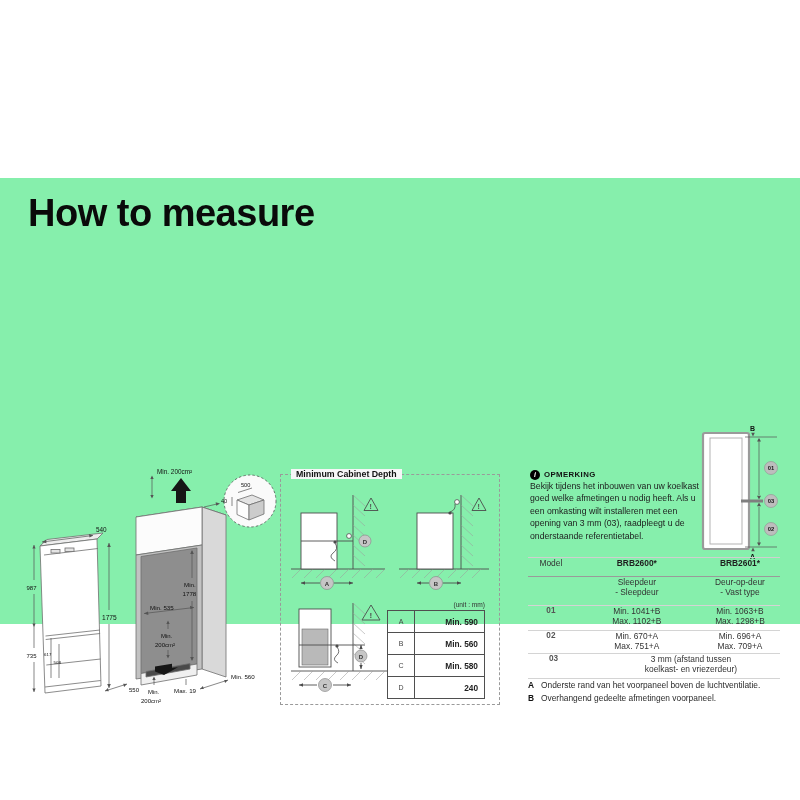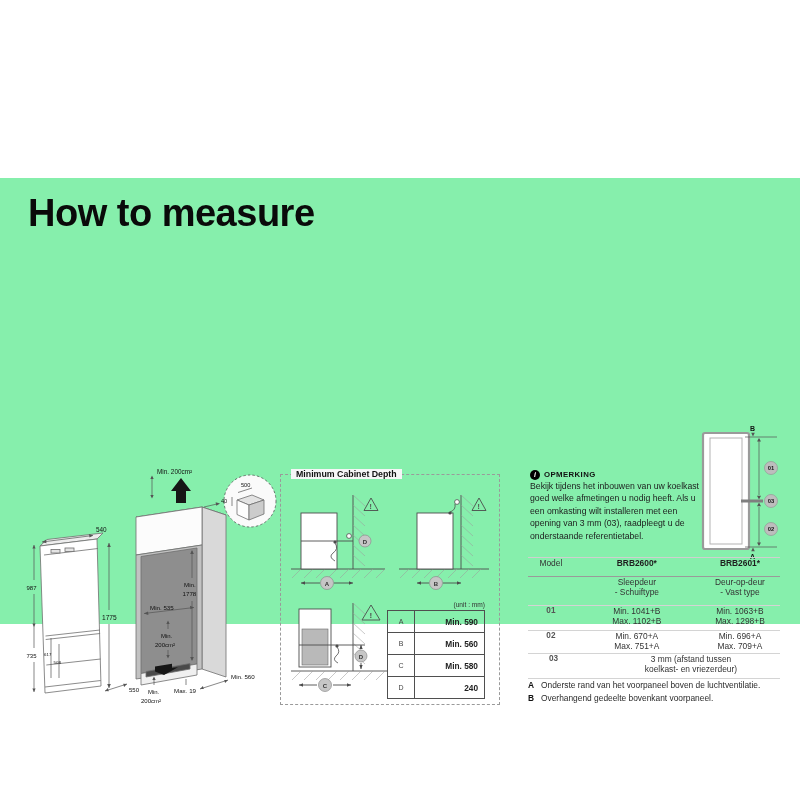--- a/index.html
+++ b/index.html
@@ -392,21 +392,21 @@
     <div class="mtable">
       <div class="mt-row mt-head">
         <div class="mt-c0">Model</div>
         <div class="mt-c mt-bold">BRB2600*</div>
         <div class="mt-c mt-bold">BRB2601*</div>
       </div>
       <div class="mt-row mt-sub">
         <div class="mt-c0"></div>
         <div class="mt-c">
           <div>Sleepdeur</div>
-          <div>- Schuiftype</div>
+          <div>- Sleepdeur</div>
         </div>
         <div class="mt-c">
           <div>Deur-op-deur</div>
           <div>- Vast type</div>
         </div>
       </div>
       <div class="mt-row mt-r1">
         <div class="mt-c0 mt-key">01</div>
         <div class="mt-c">
           <div>Min. 1041+B</div>
@@ -437,18 +437,18 @@
       </div>
     </div>
 
     <div class="footnotes">
       <div class="fn-row">
         <span class="fn-key">A</span>
         <span>Onderste rand van het voorpaneel boven de luchtventilatie.</span>
       </div>
       <div class="fn-row">
         <span class="fn-key">B</span>
-        <span>Overhangend gedeelte bovenkant voorpaneel.</span>
+        <span>Overhangend gedeelte afmetingen voorpaneel.</span>
       </div>
     </div>
 
   </div>
 </div>
 
 </body></html>

